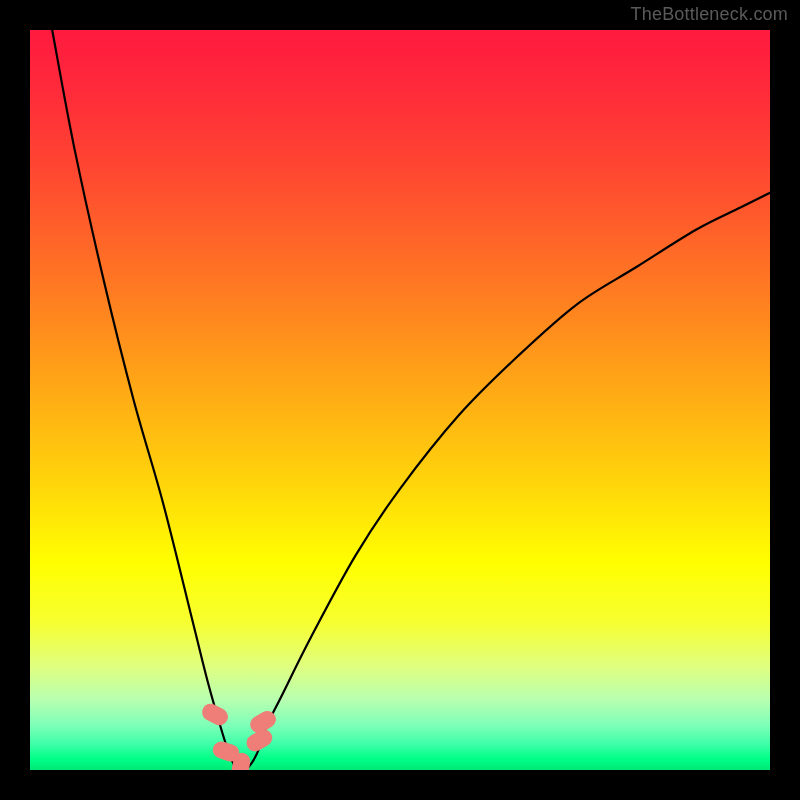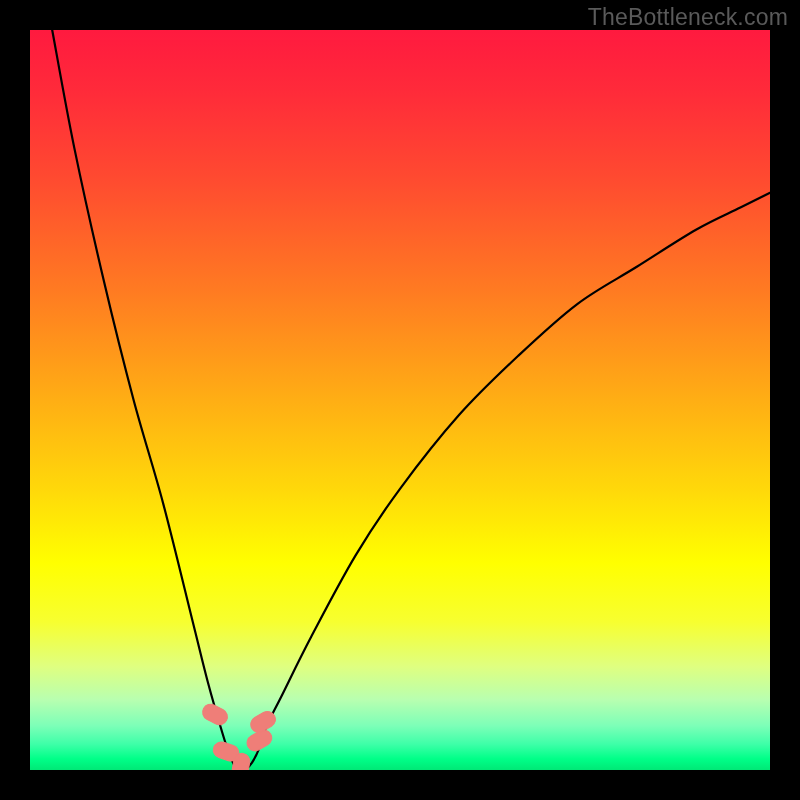--- a/index.html
+++ b/index.html
@@ -34,21 +34,21 @@
   .curve-svg {
     position: absolute;
     top: 0; left: 0;
     width: 100%; height: 100%;
   }
   .watermark {
     position: absolute;
     top: 4px;
     right: 12px;
     color: #5a5a5a;
-    font-size: 23px;
+    font-size: 18px;
     font-weight: 500;
     letter-spacing: 0.2px;
     user-select: none;
   }
 </style>
 </head>
 <body>
 
 <div class="frame">
   <div class="watermark">TheBottleneck.com</div>

